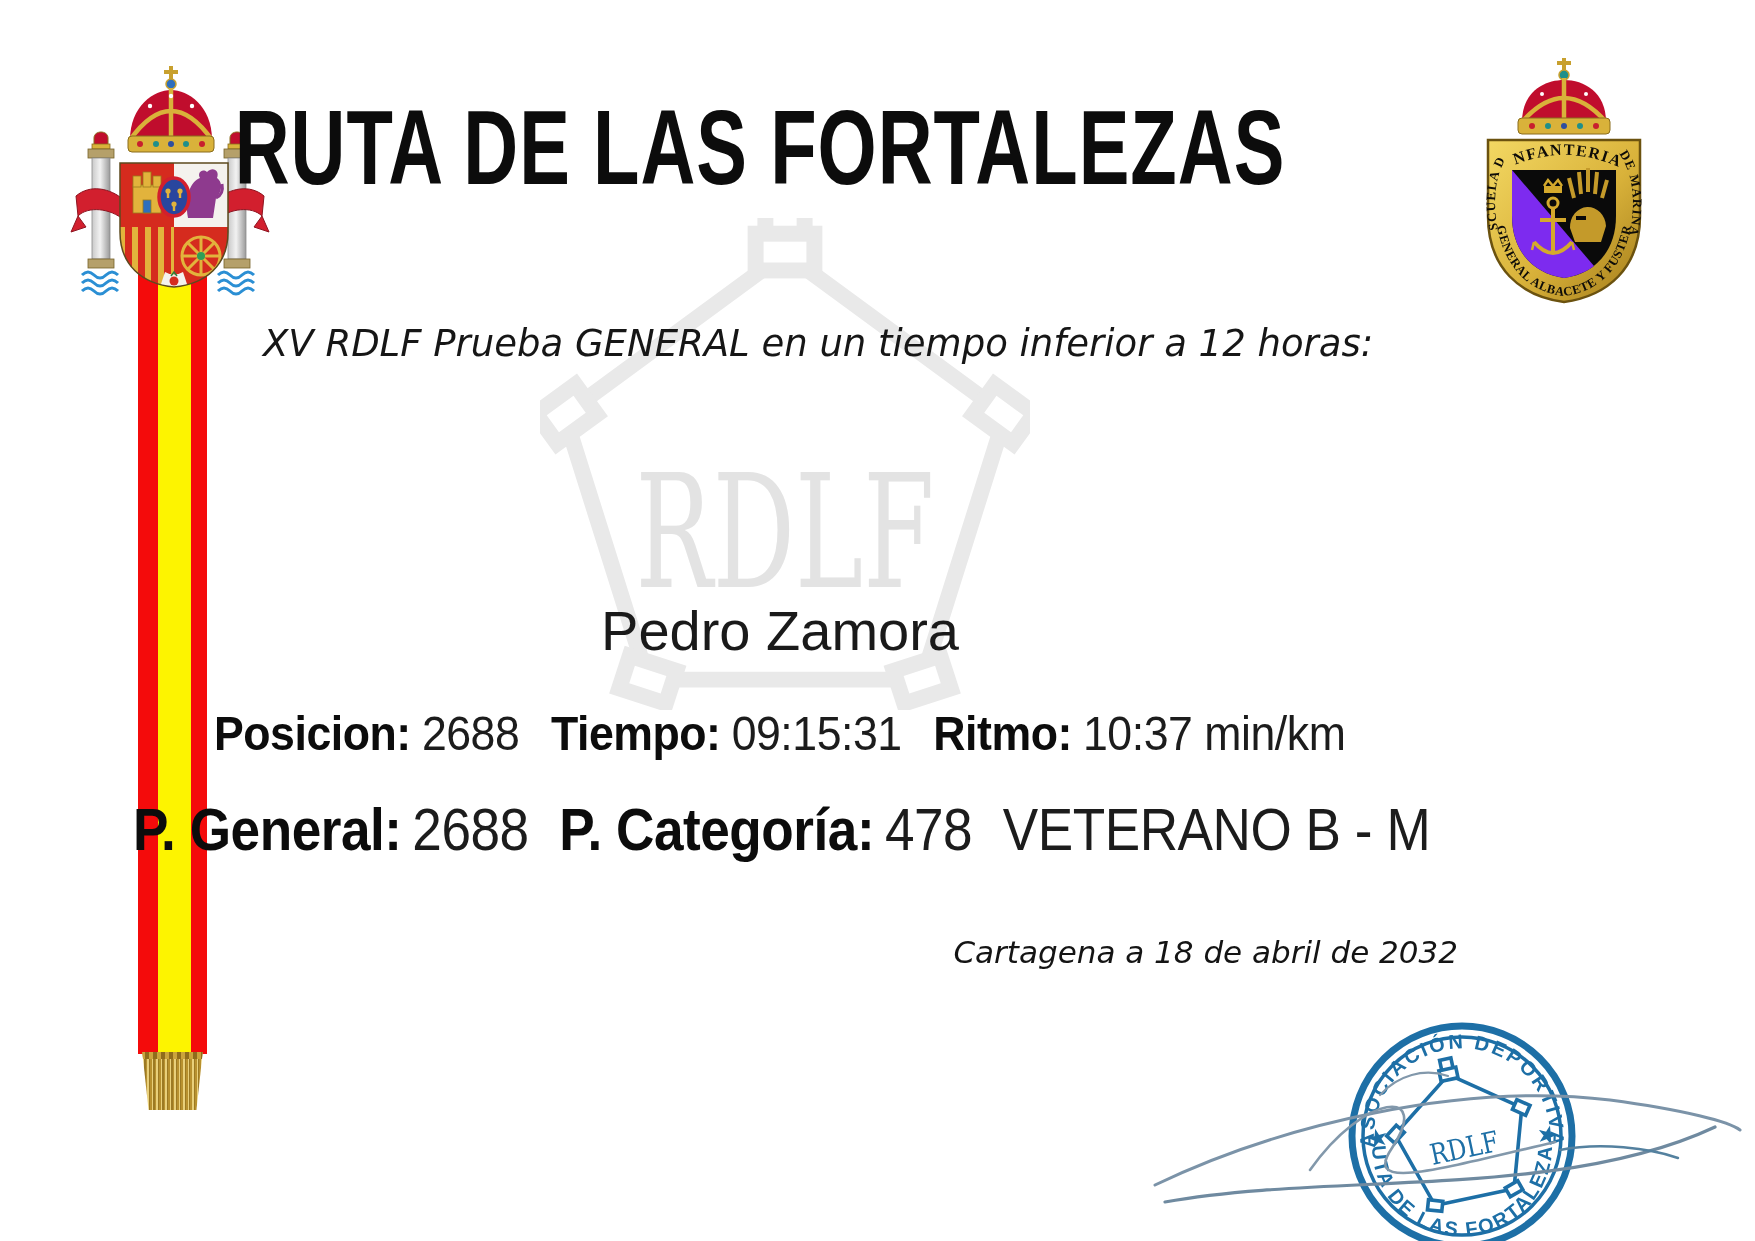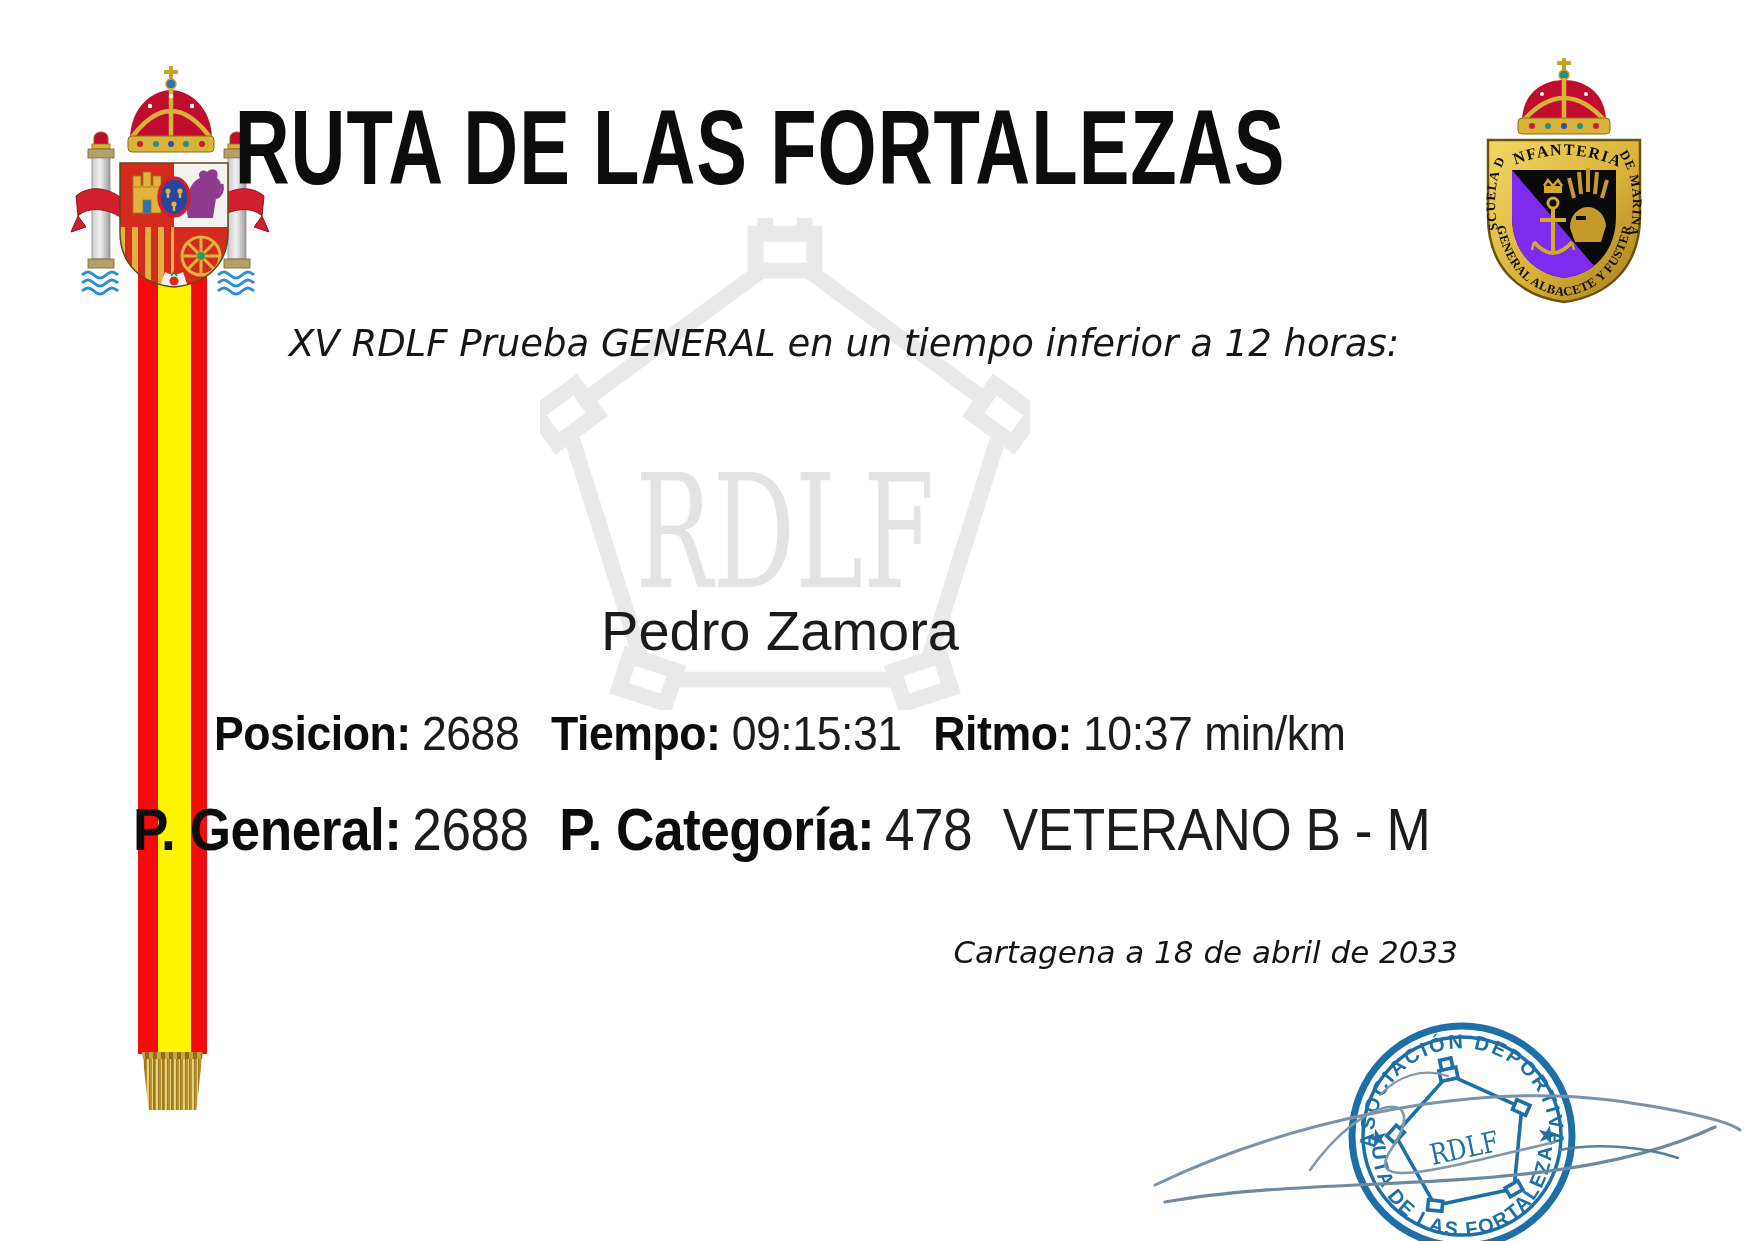--- a/index.html
+++ b/index.html
@@ -32,21 +32,21 @@
     background:repeating-linear-gradient(90deg,#caa43c 0 4px,#8f6d1c 4px 8px);
   }
   .coat{left:70px;top:60px;z-index:2;}
   .emblem{left:1478px;top:56px;z-index:2;}
   
   .body-text{
     left:263px;top:316px;width:1200px;z-index:2;
     font-family:"DejaVu Sans",sans-serif;font-style:italic;font-size:37px;color:#161616;
   }
   .body-text .line{height:55px;line-height:55px;text-align:justify;text-align-last:justify;}
-  .body-text .line.last{text-align-last:left;margin-left:26px;}
+  .body-text .line.last{text-align-last:left;}
   
   .name{left:300px;top:598px;width:960px;text-align:center;font-size:56px;color:#1a1a1a;z-index:2;}
   
   .stats{white-space:nowrap;z-index:2;color:#111;}
   .stats .lab{font-weight:bold;color:#0c0c0c;}
   .stats .val{font-weight:normal;color:#1c1c1c;}
   .stats .gap{display:inline-block;width:34px;}
   .stats .sgap{display:inline-block;width:12px;}
   .stats1{left:214px;top:706px;font-size:48px;letter-spacing:-0.5px;transform:scaleX(0.93);transform-origin:left center;}
   .stats2{left:133px;top:796px;font-size:59px;letter-spacing:-0.5px;transform:scaleX(0.9);transform-origin:left center;}
@@ -261,21 +261,21 @@
 
 <div class="abs stats stats1">
   <span class="lab">Posicion:</span><span class="sgap"></span><span class="val">2688</span><span class="gap"></span><span class="lab">Tiempo:</span><span class="sgap"></span><span class="val">09:15:31</span><span class="gap"></span><span class="lab">Ritmo:</span><span class="sgap"></span><span class="val">10:37 min/km</span>
 </div>
 
 <div class="abs stats stats2">
   <span class="lab">P. General:</span><span class="sgap"></span><span class="val">2688</span><span class="gap"></span><span class="lab">P. Categoría:</span><span class="sgap"></span><span class="val">478</span><span class="gap"></span><span class="val">VETERANO B - M</span>
 </div>
 
 <div class="abs signoff">
-  <div>Cartagena a 18 de abril de 2033</div>
+  <div>Cartagena a 18 de abril de 2032</div>
 </div>
 
 <svg class="abs stamp" width="270" height="227" viewBox="0 0 270 227">
   <defs>
     <path id="stampTop" d="M52,159 A88,88 0 1 1 212,159" fill="none"></path>
     <path id="stampBottom" d="M42,132 A90,90 0 0 0 222,132" fill="none"></path>
   </defs>
   <g stroke="#1d6fa6" fill="none">
     <circle cx="132" cy="122" r="110" stroke-width="7"></circle>
     <circle cx="132" cy="122" r="99" stroke-width="3.5"></circle>

